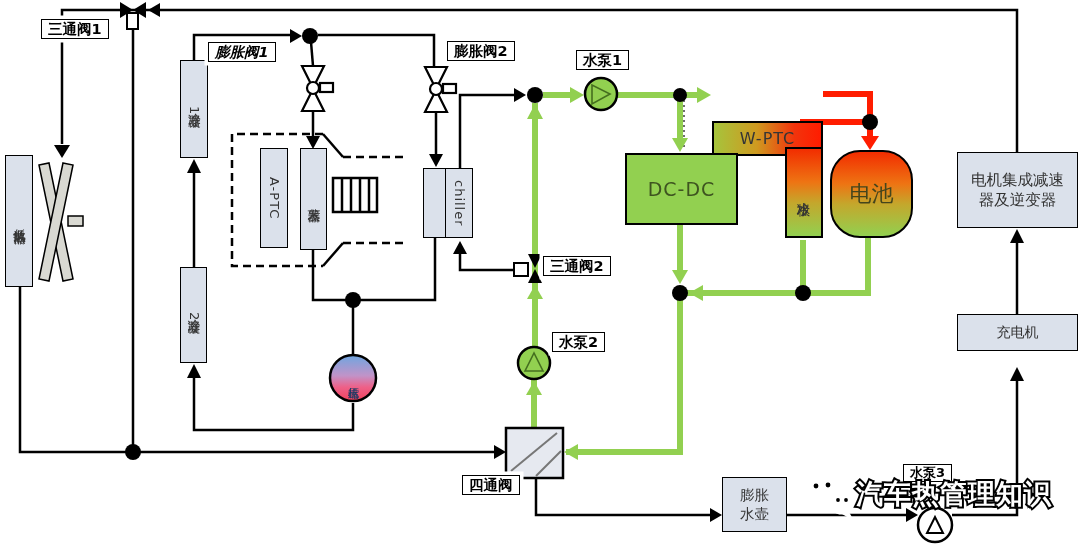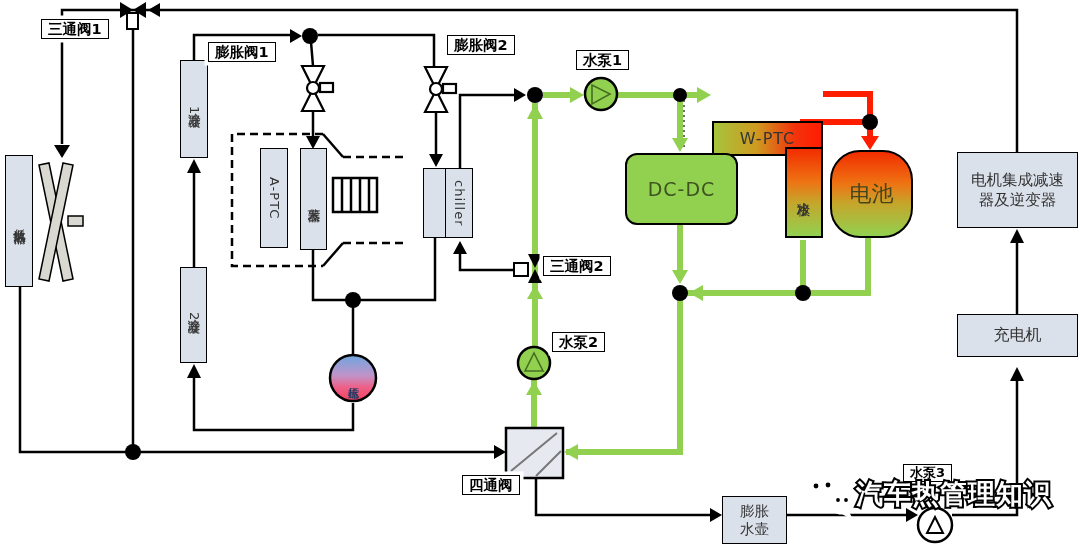--- a/index.html
+++ b/index.html
@@ -190,32 +190,32 @@
   <div class="box vtext" style="left:180px;top:267px;width:27px;height:96px;font-size:13px;">冷凝器2</div>
   <div class="box vtext" style="left:260px;top:148px;width:28px;height:100px;font-size:13px;">A-PTC</div>
   <div class="box vtext" style="left:300px;top:148px;width:27px;height:102px;font-size:13px;">蒸发器</div>
   <div class="box" style="left:423px;top:168px;width:50px;height:70px;padding:0;">
     <div class="chiller-in">
       <div class="cl"></div>
       <div class="cr vtext">chiller</div>
     </div>
   </div>
   <div class="box wptc" style="left:712px;top:77px;width:111px;height:35px;margin-top:44px;">W-PTC</div>
-  <div class="box dcdcbox" style="left:625px;top:153px;width:113px;height:72px;border-radius:12px;">DC-DC</div>
+  <div class="box dcdcbox" style="left:625px;top:153px;width:113px;height:72px;">DC-DC</div>
   <div class="box hotcool vtext" style="left:785px;top:147px;width:38px;height:91px;font-size:13.5px;color:#333;">水冷板</div>
   <div class="box hotcool" style="left:830px;top:150px;width:83px;height:88px;font-size:22px;color:#44451c;border-radius:30px;">电池</div>
   <div class="box" style="left:957px;top:152px;width:121px;height:76px;font-size:15.5px;line-height:1.3;padding:0 10px;">电机集成减速器及逆变器</div>
-  <div class="box" style="left:957px;top:314px;width:121px;height:43px;font-size:16px;">充电机</div>
-  <div class="box" style="left:722px;top:496px;width:65px;height:48px;font-size:14.5px;line-height:1.25;padding:0 10px;">膨胀水壶</div>
+  <div class="box" style="left:957px;top:314px;width:121px;height:37px;font-size:14px;">充电机</div>
+  <div class="box" style="left:722px;top:477px;width:65px;height:55px;font-size:14.5px;line-height:1.25;padding:0 10px;">膨胀水壶</div>
 
   <div class="comptext">压缩机</div>
 
   <div class="tag" style="left:41px;top:19px;">三通阀1</div>
-  <div class="tag" style="left:208px;top:42px;">膨胀阀1</div>
-  <div class="tag" style="left:447px;top:35px;">膨胀阀2</div>
+  <div class="tag" style="left:208px;top:42px;font-style:italic;">膨胀阀1</div>
+  <div class="tag" style="left:447px;top:41px;">膨胀阀2</div>
   <div class="tag" style="left:576px;top:50px;">水泵1</div>
   <div class="tag" style="left:543px;top:256px;">三通阀2</div>
   <div class="tag" style="left:552px;top:332px;">水泵2</div>
   <div class="tag" style="left:462px;top:475px;">四通阀</div>
   <div class="tag" style="left:903px;top:464px;font-size:13px;">水泵3</div>
 
   <svg class="layer" viewBox="0 0 1080 544" style="pointer-events:none;">
     <g>
       <ellipse cx="822" cy="490" rx="18" ry="16" fill="#fff"></ellipse>
       <polygon points="810,501 806,512 818,505" fill="#fff"></polygon>

